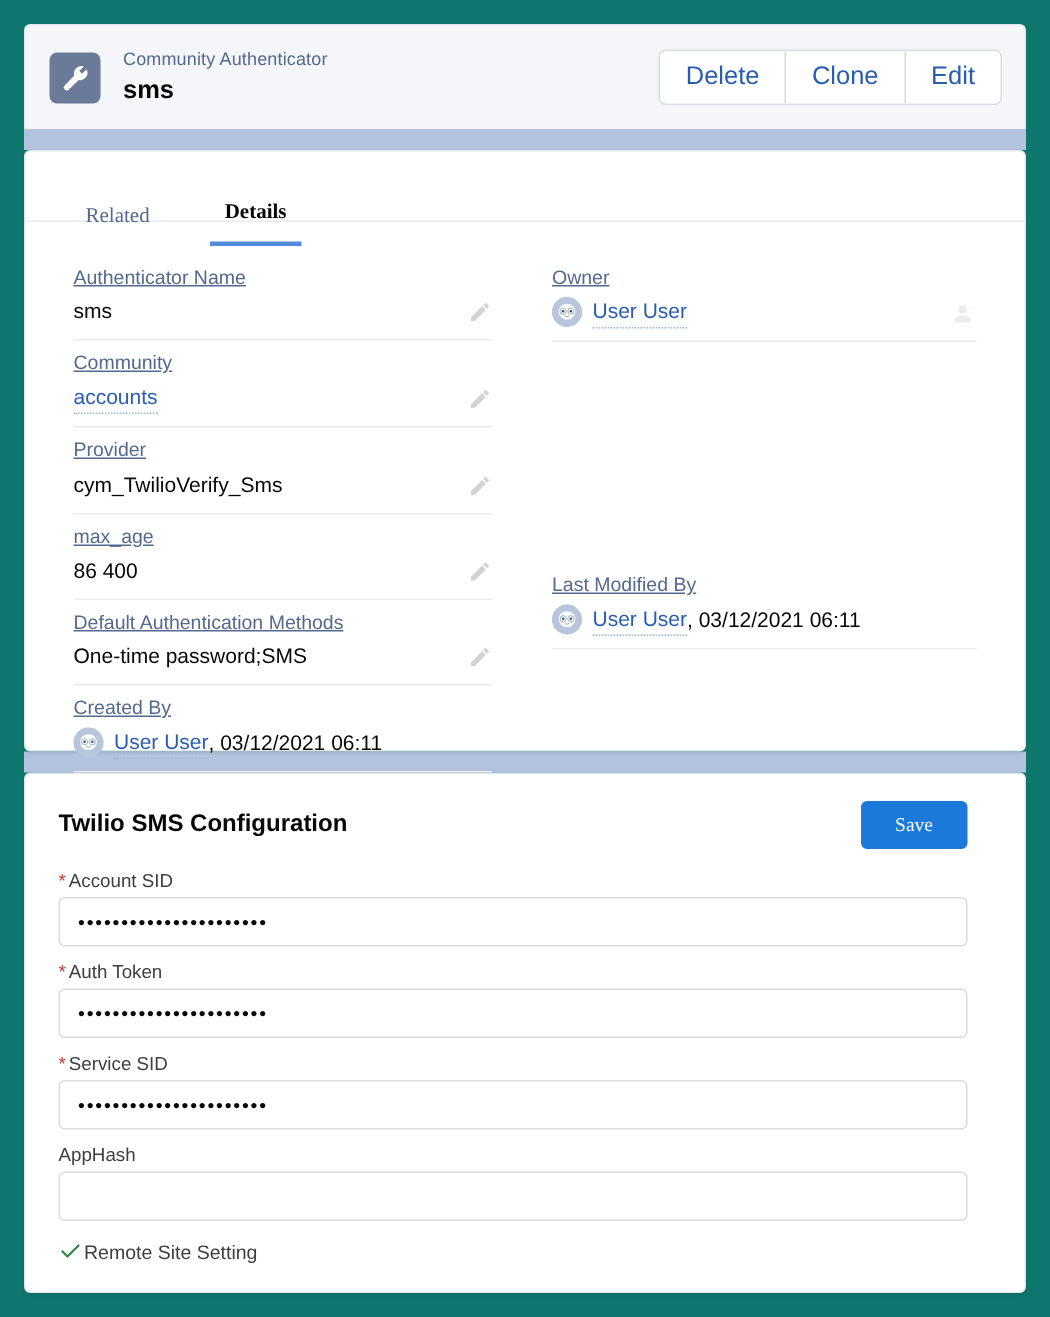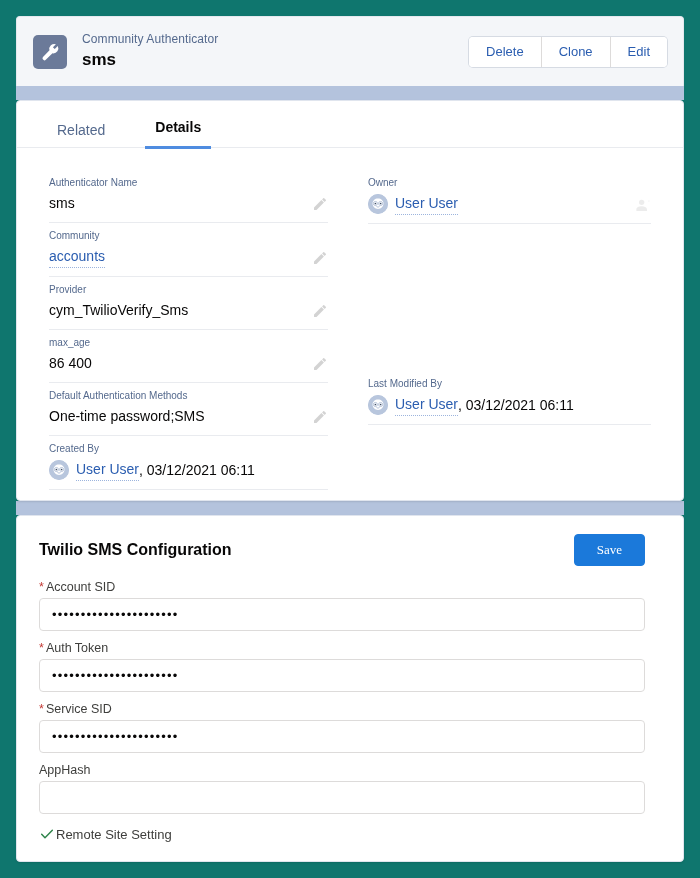--- a/index.html
+++ b/index.html
@@ -92,21 +92,21 @@
   .btn-group {
     display: flex;
     flex: 0 0 auto;
     border-radius: 4px;
     overflow: hidden;
     background: #ffffff;
     box-shadow: 0 0 0 1px #d6dbe3;
   }
   .btn-group .btn {
     font-family: inherit;
-    font-size: 13px;
+    font-size: 17px;
     color: #2a5db0;
     background: #ffffff;
     border: none;
     border-left: 1px solid #dddbda;
     padding: 7px 17px 8px 17px;
     cursor: pointer;
     white-space: nowrap;
   }
   .btn-group .btn:first-child { border-left: none; }
 
@@ -128,24 +128,24 @@
     border-bottom: 1px solid #e9ebef;
     box-sizing: border-box;
   }
   .tab {
     font-size: 14px;
     color: #54698d;
     padding: 0 10px 11px 10px;
     margin-right: 30px;
     cursor: pointer;
     position: relative;
-    top: 2px;
+    top: 17px;
     background: none;
     border: none;
-    font-family: Liberation Sans, sans-serif;
+    font-family: Liberation Serif, serif;
   }
   .tab.active {
     color: #080707;
     font-weight: bold;
     border-bottom: 3px solid #4f8ce0;
   }
 
   .fields {
     display: flex;
     padding: 22px 32px 0 32px;
@@ -160,24 +160,25 @@
 
   .field {
     position: relative;
     padding: 6px 0 8px 0;
     border-bottom: 1px solid #e9ebef;
     min-height: 40px;
     box-sizing: border-box;
   }
   .field.no-rule { border-bottom: none; }
   .field-label {
-    font-size: 10px;
+    font-size: 13px;
     color: #54698d;
     line-height: 1.4;
     margin-bottom: 3px;
+    text-decoration: underline;
   }
   .field-value {
     font-size: 14px;
     color: #080707;
     line-height: 1.5;
     display: flex;
     align-items: center;
     min-height: 21px;
     padding-right: 26px;
   }

